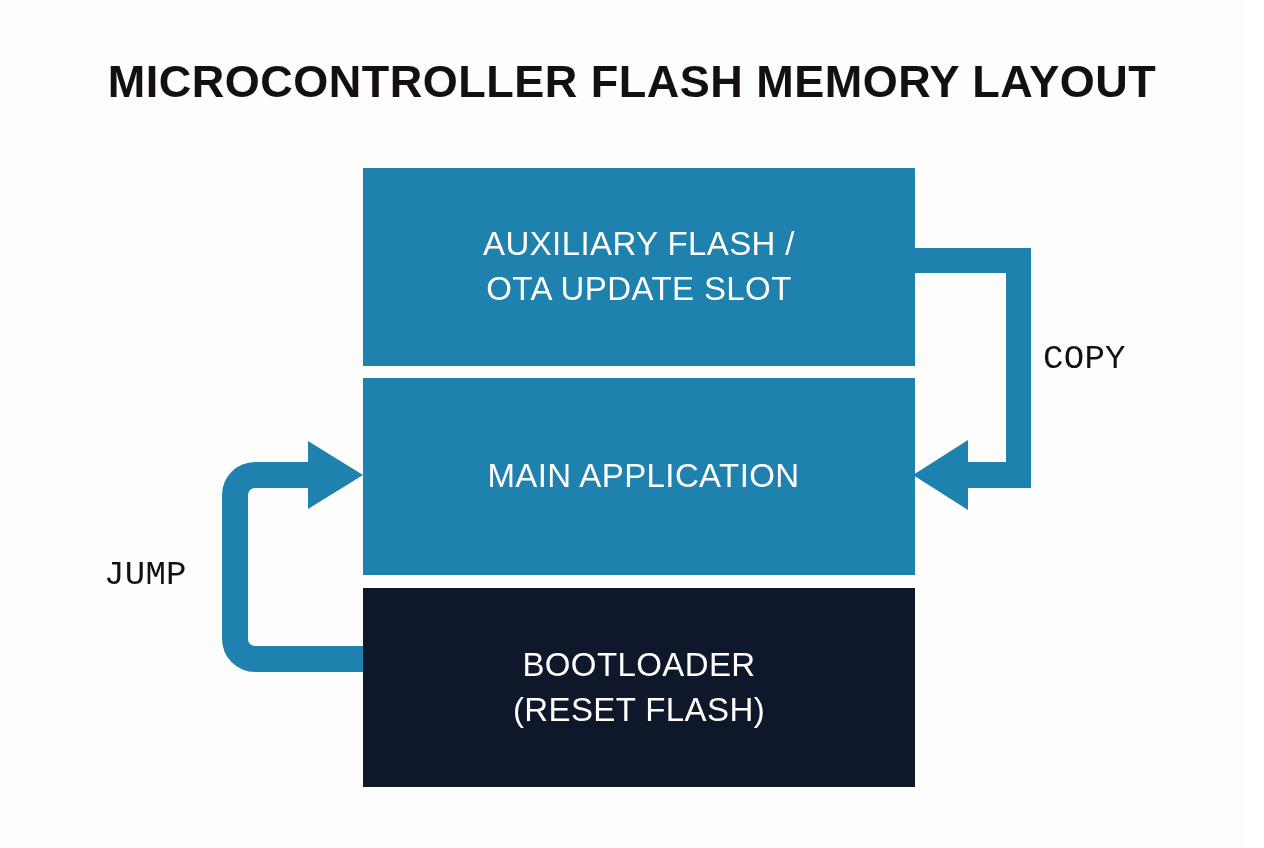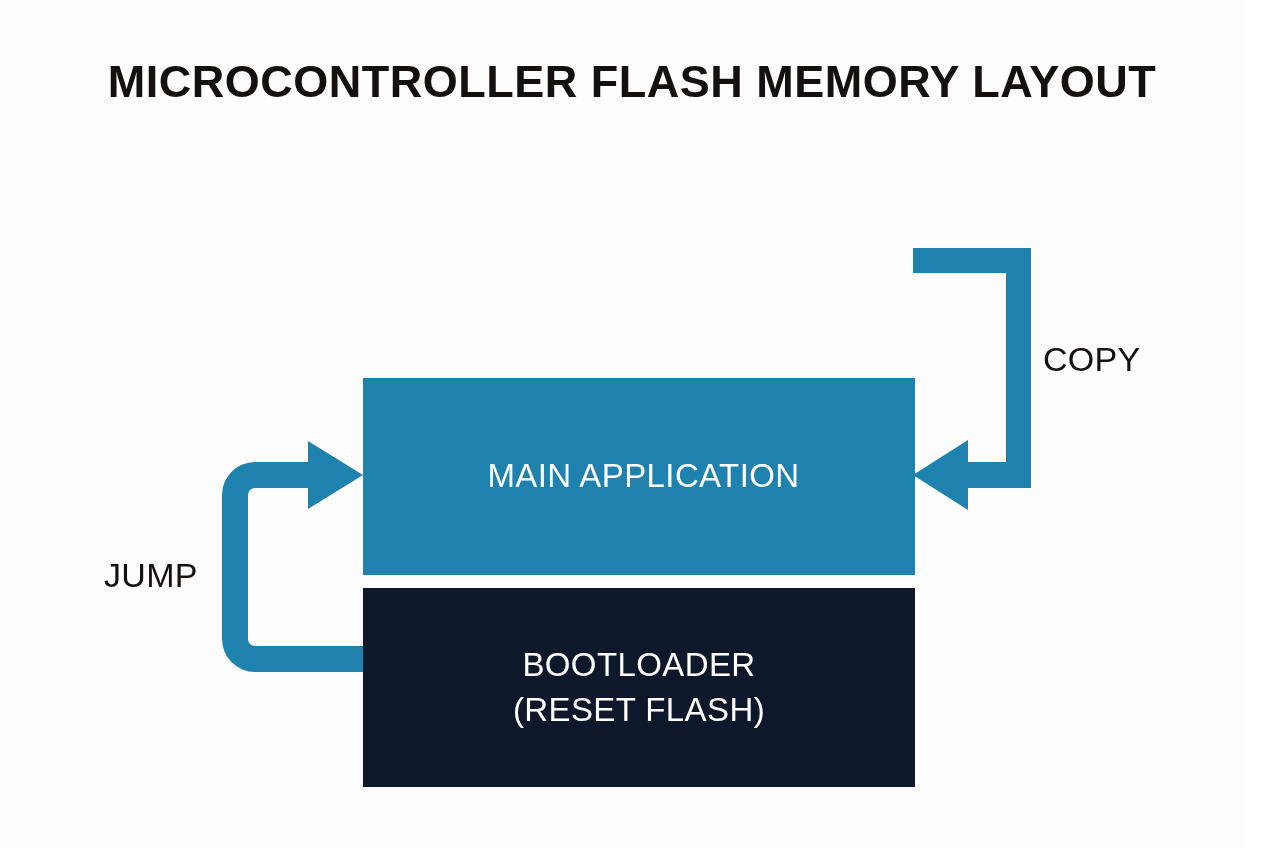--- a/index.html
+++ b/index.html
@@ -77,21 +77,21 @@
     width: 1264px;
     height: 848px;
     pointer-events: none;
   }
 
   
   .arrow-label {
     position: absolute;
     font-size: 34px;
     color: #14100f;
-    font-family: Liberation Sans, sans-serif;
+    font-family: Liberation Mono, monospace;
     font-weight: 400;
     letter-spacing: 0.3px;
     white-space: nowrap;
   }
   #label-copy {
     left: 1043px;
     top: 340px;
   }
   #label-jump {
     left: 104px;
@@ -135,20 +135,26 @@
                L 308,488
                L 255,488
                A 7,7 0 0 0 248,495
                L 248,639
                A 7,7 0 0 0 255,646
                L 363,646
                Z"></path>
     </g>
   </svg>
 
+  <div class="block" id="block-aux">
+    <div>
+      <span class="label-line">AUXILIARY FLASH /</span>
+      <span class="label-line">OTA UPDATE SLOT</span>
+    </div>
+  </div>
 
   <div class="block" id="block-main">
     <div>
       <span class="label-line">MAIN APPLICATION</span>
     </div>
   </div>
 
   <div class="block" id="block-boot">
     <div>
       <span class="label-line">BOOTLOADER</span>

